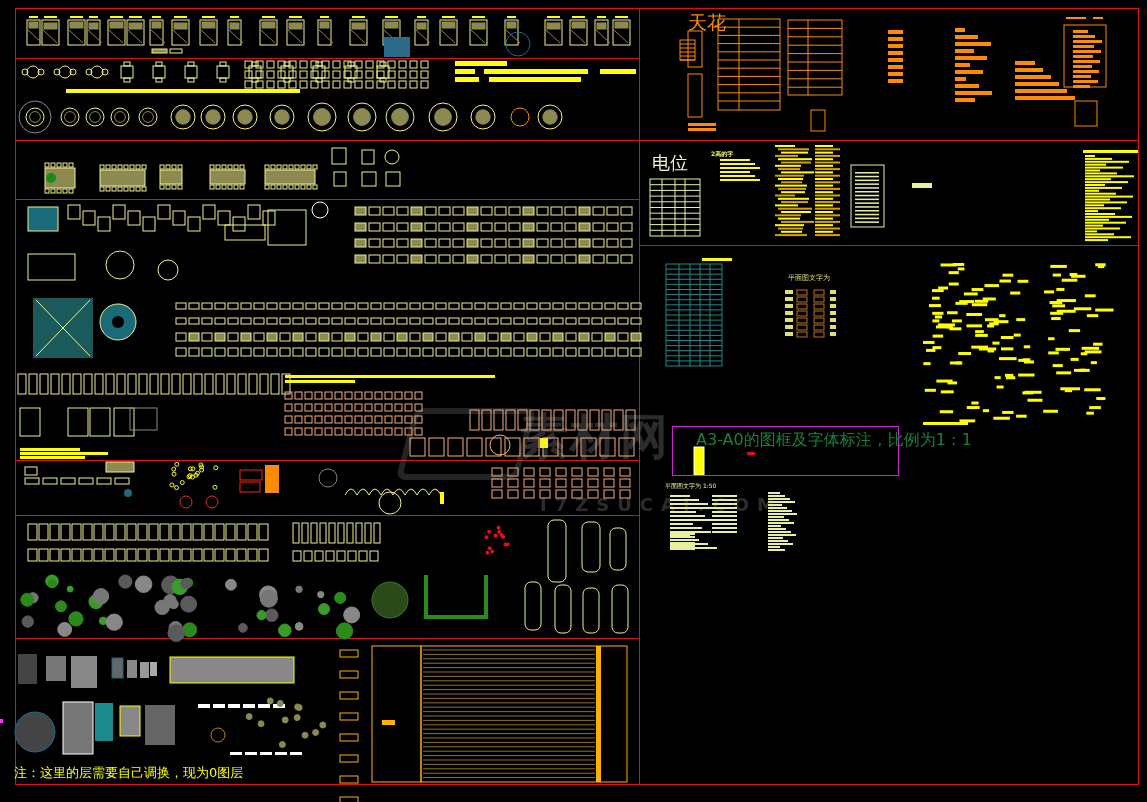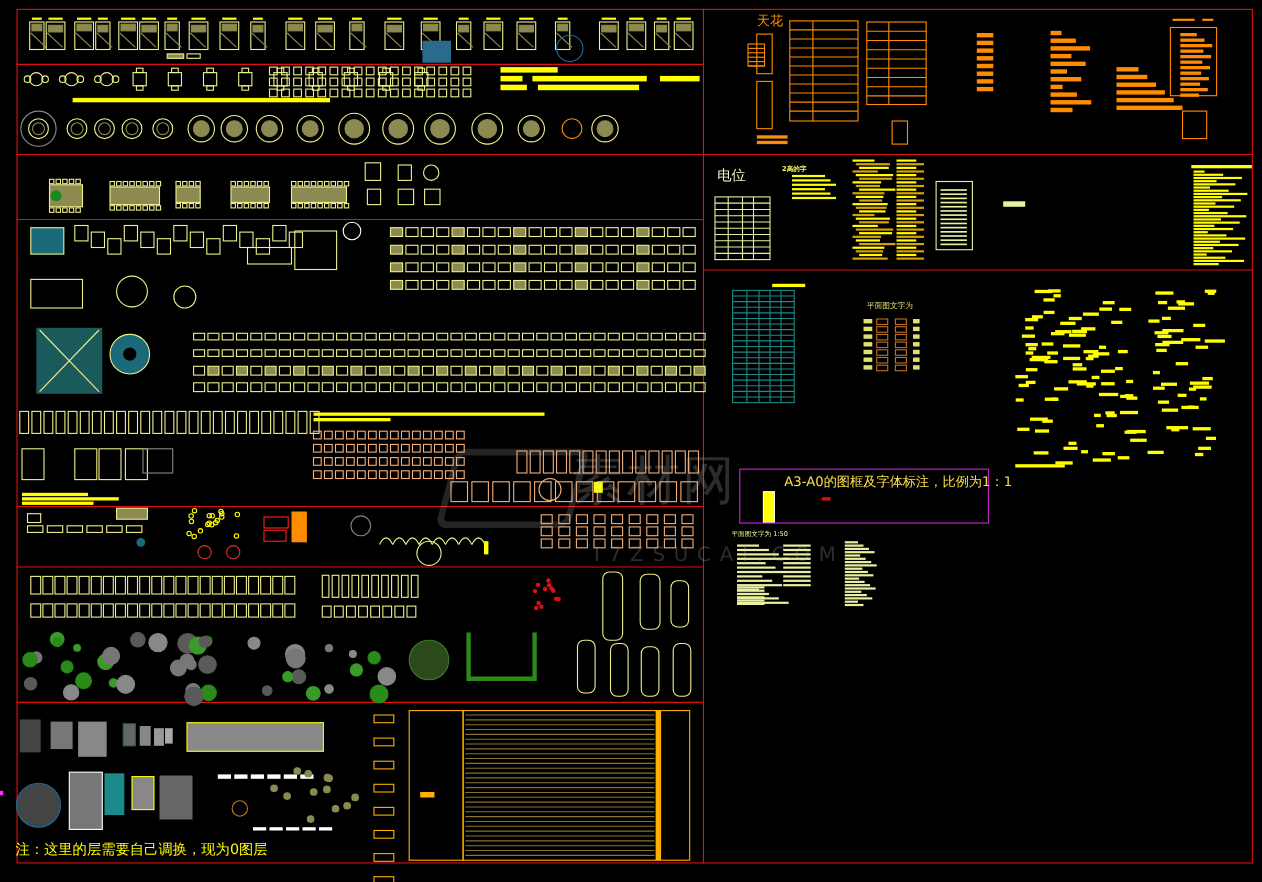--- a/index.html
+++ b/index.html
@@ -1,27 +1,27 @@
 <!DOCTYPE html>
 <html><head>
 <meta charset="utf-8">
 <style>
   html,body{margin:0;padding:0;background:#000;}
   body{width:1147px;height:802px;position:relative;overflow:hidden;font-family:"DejaVu Sans",sans-serif;}
   #canvas{position:absolute;left:0;top:0;width:1147px;height:802px;display:block;}
   .lbl{position:absolute;white-space:nowrap;line-height:1;}
-  .t-tianhua{left:688px;top:13px;font-size:12px;color:#ff8c00;}
-  .t-dianwei{left:652px;top:154px;font-size:13px;color:#f4f4c8;}
+  .t-tianhua{left:688px;top:13px;font-size:19px;color:#ff8c00;}
+  .t-dianwei{left:652px;top:154px;font-size:18px;color:#f4f4c8;}
   .t-2gao{left:711px;top:151px;font-size:6px;color:#ffff55;font-weight:bold;}
   .t-chicun{left:788px;top:275px;font-size:7px;color:#e0e070;}
   .t-pingmian{left:665px;top:483px;font-size:6px;color:#f4f4a0;}
   .t-note{left:14px;top:766px;font-size:13px;color:#ffff00;}
   .annot-box{position:absolute;left:672px;top:426px;width:227px;height:50px;border:1px solid #d020d0;box-sizing:border-box;}
-  .annot-text{left:713px;top:432px;font-size:12px;color:#fde047;}
-  .wm{position:absolute;color:rgba(200,200,200,0.22);font-weight:normal;pointer-events:none;}
+  .annot-text{left:696px;top:432px;font-size:16px;color:#15803d;}
+  .wm{position:absolute;color:rgba(200,200,200,0.22);font-weight:bold;pointer-events:none;}
   .wm-main{left:520px;top:405px;font-size:48px;letter-spacing:2px;}
   .wm-sub{left:540px;top:474px;font-size:18px;letter-spacing:8px;margin-top:20px;}
   .wm-logo{position:absolute;left:405px;top:408px;width:110px;height:60px;border:6px solid rgba(200,200,200,0.18);border-radius:10px;transform:skewX(-15deg);}
   .marker{position:absolute;left:0;top:719px;width:3px;height:4px;background:#ff30ff;}
 </style>
 </head>
 <body>
 
 <svg id="canvas" viewBox="0 0 1147 802" xmlns="http://www.w3.org/2000/svg">
   <g id="frames">

